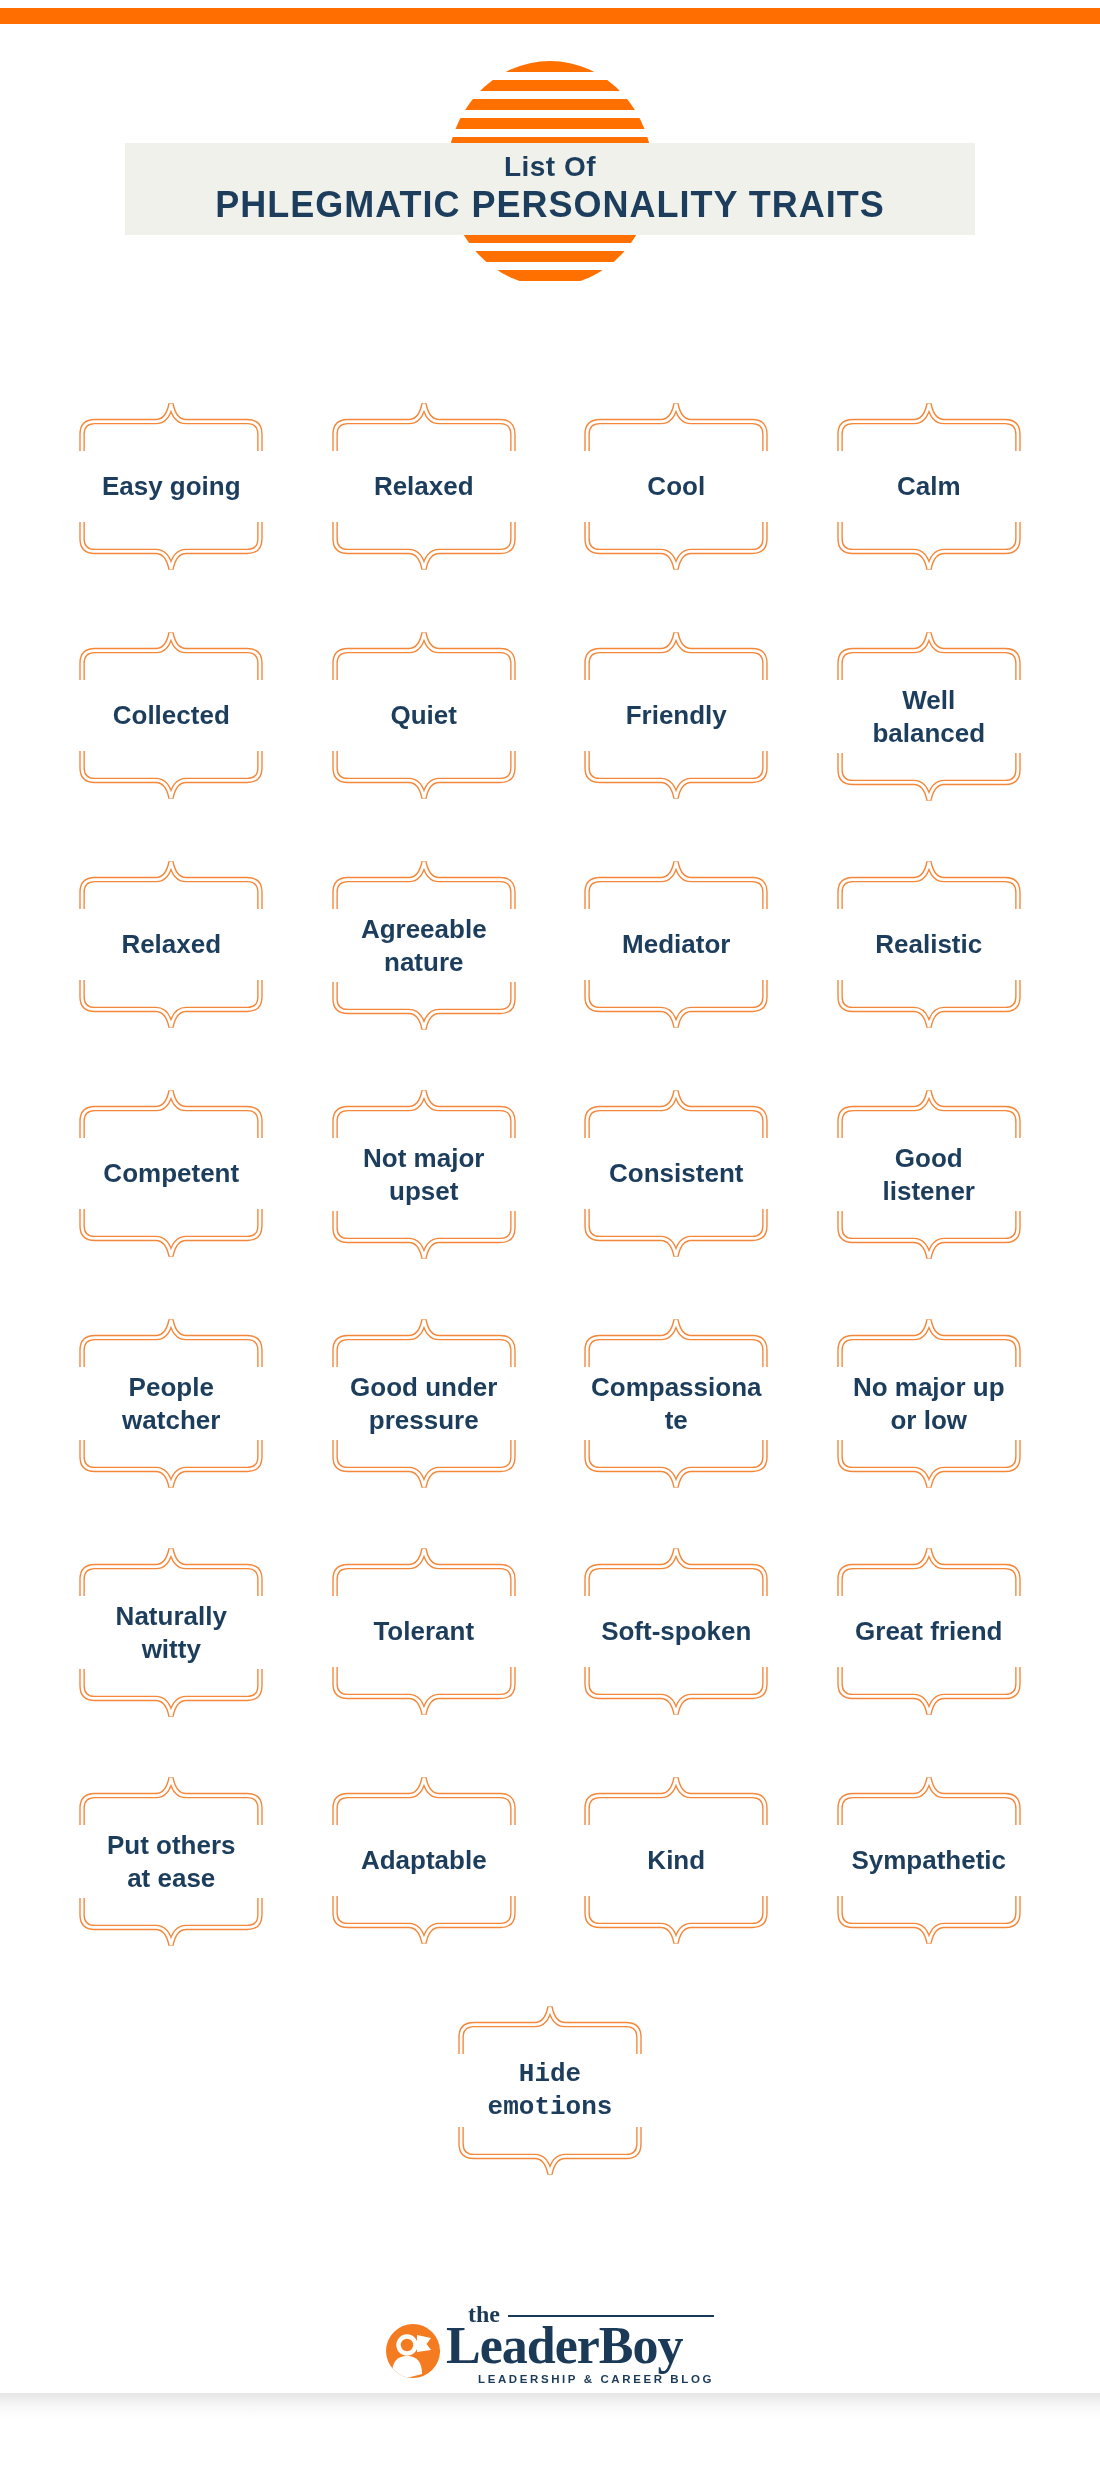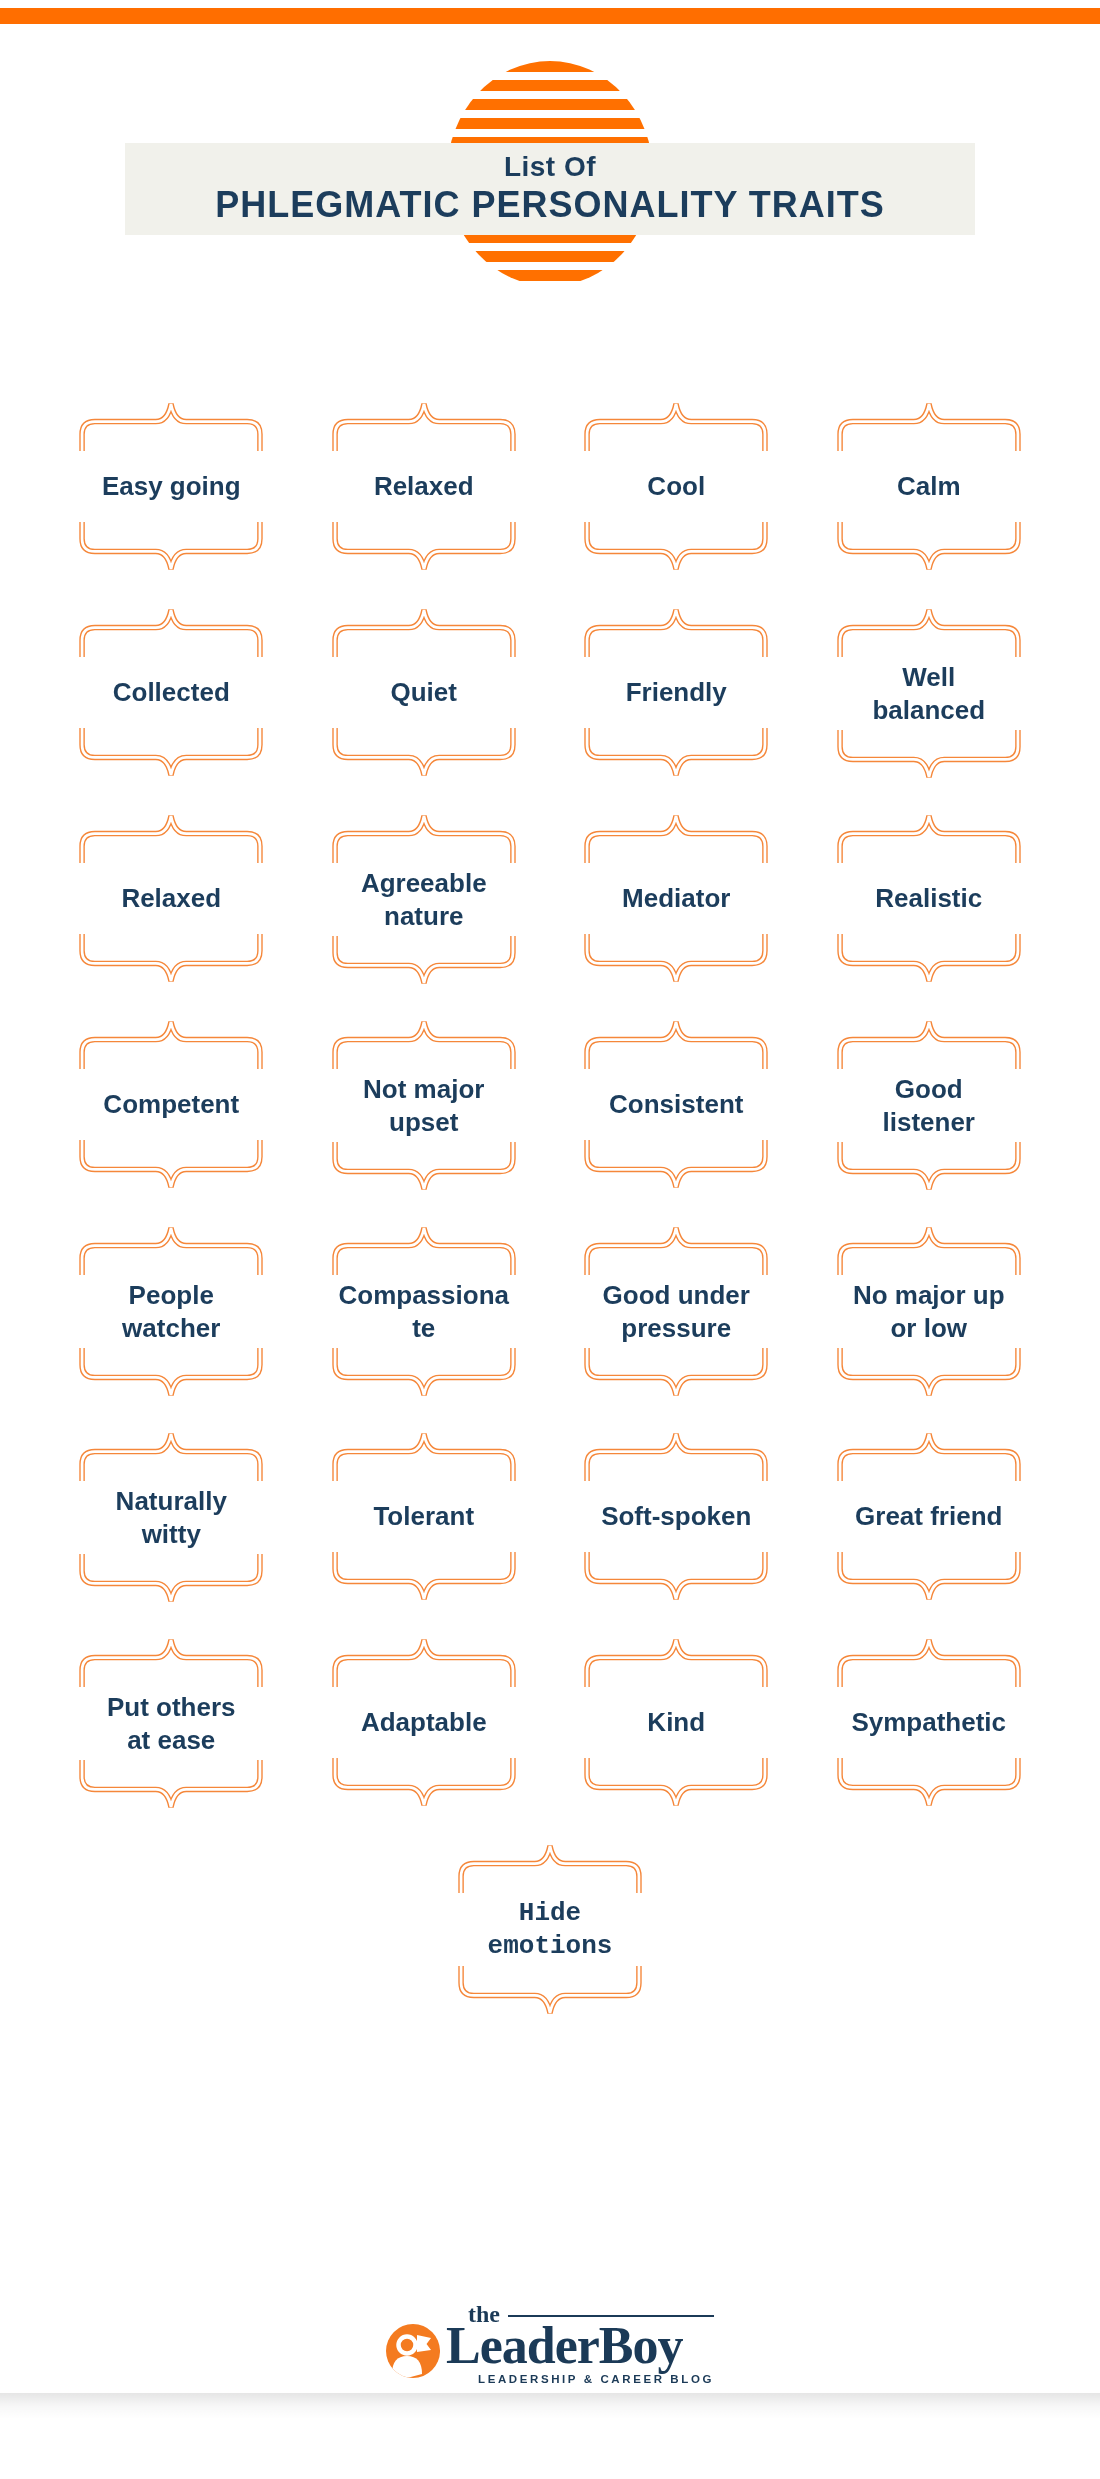--- a/index.html
+++ b/index.html
@@ -22,21 +22,21 @@
     width:206px;height:225px;border-radius:50%;z-index:1;
     background:repeating-linear-gradient(to bottom, var(--stripe-orange) 0 11px, #ffffff 11px 19px);}
 
   .title-banner{position:absolute;top:135px;left:50%;transform:translateX(-50%);
     width:850px;height:92px;background:var(--band-bg);z-index:2;
     display:flex;flex-direction:column;align-items:center;justify-content:center;}
   .title-prefix{font-size:28px;font-weight:600;color:var(--navy);letter-spacing:.5px;line-height:1.1;}
   .page-title{font-size:36px;font-weight:800;color:var(--navy);letter-spacing:1px;line-height:1.15;margin-top:1px;}
 
   .traits-grid{position:absolute;top:390px;left:50%;transform:translateX(-50%);
-    width:1010px;display:grid;grid-template-columns:repeat(4,1fr);row-gap:29px;justify-items:center;}
+    width:1010px;display:grid;grid-template-columns:repeat(4,1fr);row-gap:52px;justify-items:center;}
   .trait-cell{width:192px;height:177px;display:flex;flex-direction:column;align-items:center;}
   .trait-cell.wide{grid-column:1 / -1;font-family:Liberation Mono, monospace;}
   .brace{width:192px;height:57px;display:block;flex:0 0 auto;}
   .brace.flip{transform:scaleY(-1);}
   .trait-label{flex:1;display:flex;align-items:center;justify-content:center;text-align:center;
     white-space:pre-line;font-size:26px;font-weight:600;color:var(--navy);line-height:1.25;width:185px;}
 
   .logo{position:absolute;top:2295px;left:50%;transform:translateX(-50%);
     display:flex;align-items:center;gap:6px;}
   .logo-mark{margin-top:14px;flex:0 0 auto;}
@@ -235,32 +235,32 @@
       <div class="trait-label">People
 watcher</div>
       <svg class="brace flip" viewBox="0 0 191 58">
           <use href="#brace-shape"></use>
         </svg>
     </div>
     <div class="trait-cell">
       <svg class="brace" viewBox="0 0 191 58">
           <use href="#brace-shape"></use>
         </svg>
+      <div class="trait-label">Good under
+pressure</div>
+      <svg class="brace flip" viewBox="0 0 191 58">
+          <use href="#brace-shape"></use>
+        </svg>
+    </div>
+    <div class="trait-cell">
+      <svg class="brace" viewBox="0 0 191 58">
+          <use href="#brace-shape"></use>
+        </svg>
       <div class="trait-label">Compassiona
 te</div>
-      <svg class="brace flip" viewBox="0 0 191 58">
-          <use href="#brace-shape"></use>
-        </svg>
-    </div>
-    <div class="trait-cell">
-      <svg class="brace" viewBox="0 0 191 58">
-          <use href="#brace-shape"></use>
-        </svg>
-      <div class="trait-label">Good under
-pressure</div>
       <svg class="brace flip" viewBox="0 0 191 58">
           <use href="#brace-shape"></use>
         </svg>
     </div>
     <div class="trait-cell">
       <svg class="brace" viewBox="0 0 191 58">
           <use href="#brace-shape"></use>
         </svg>
       <div class="trait-label">No major up
 or low</div>

